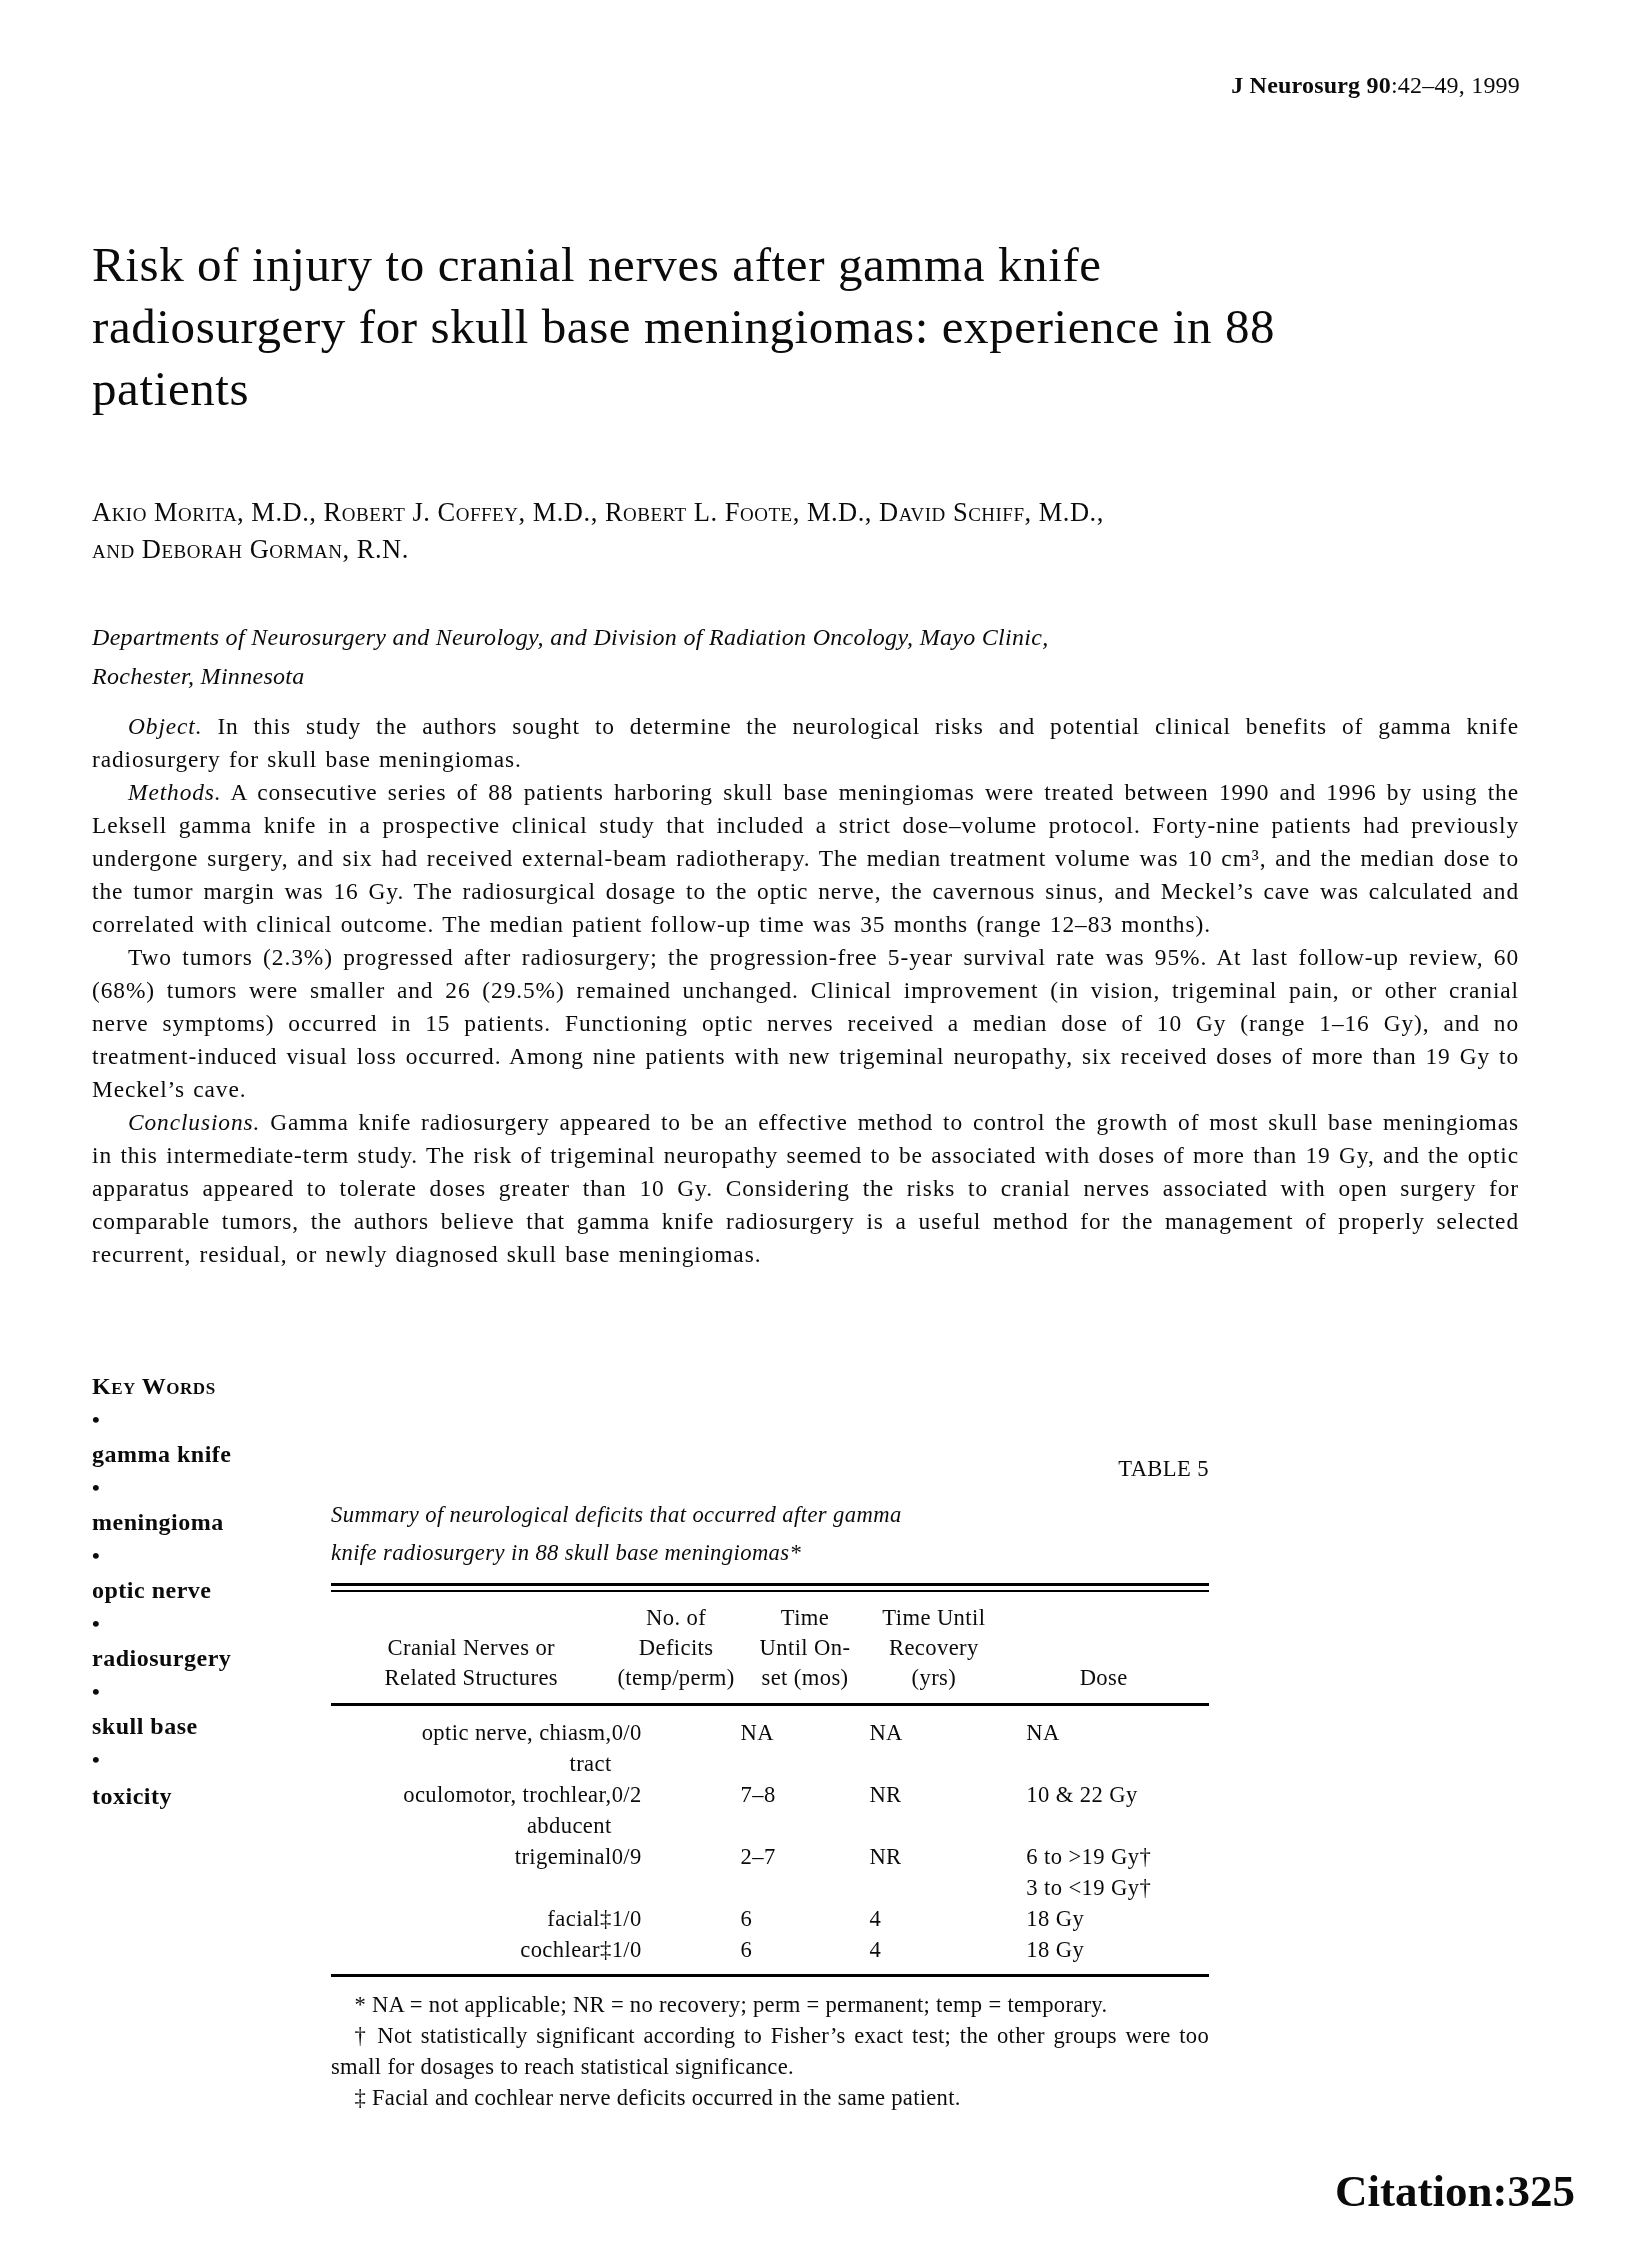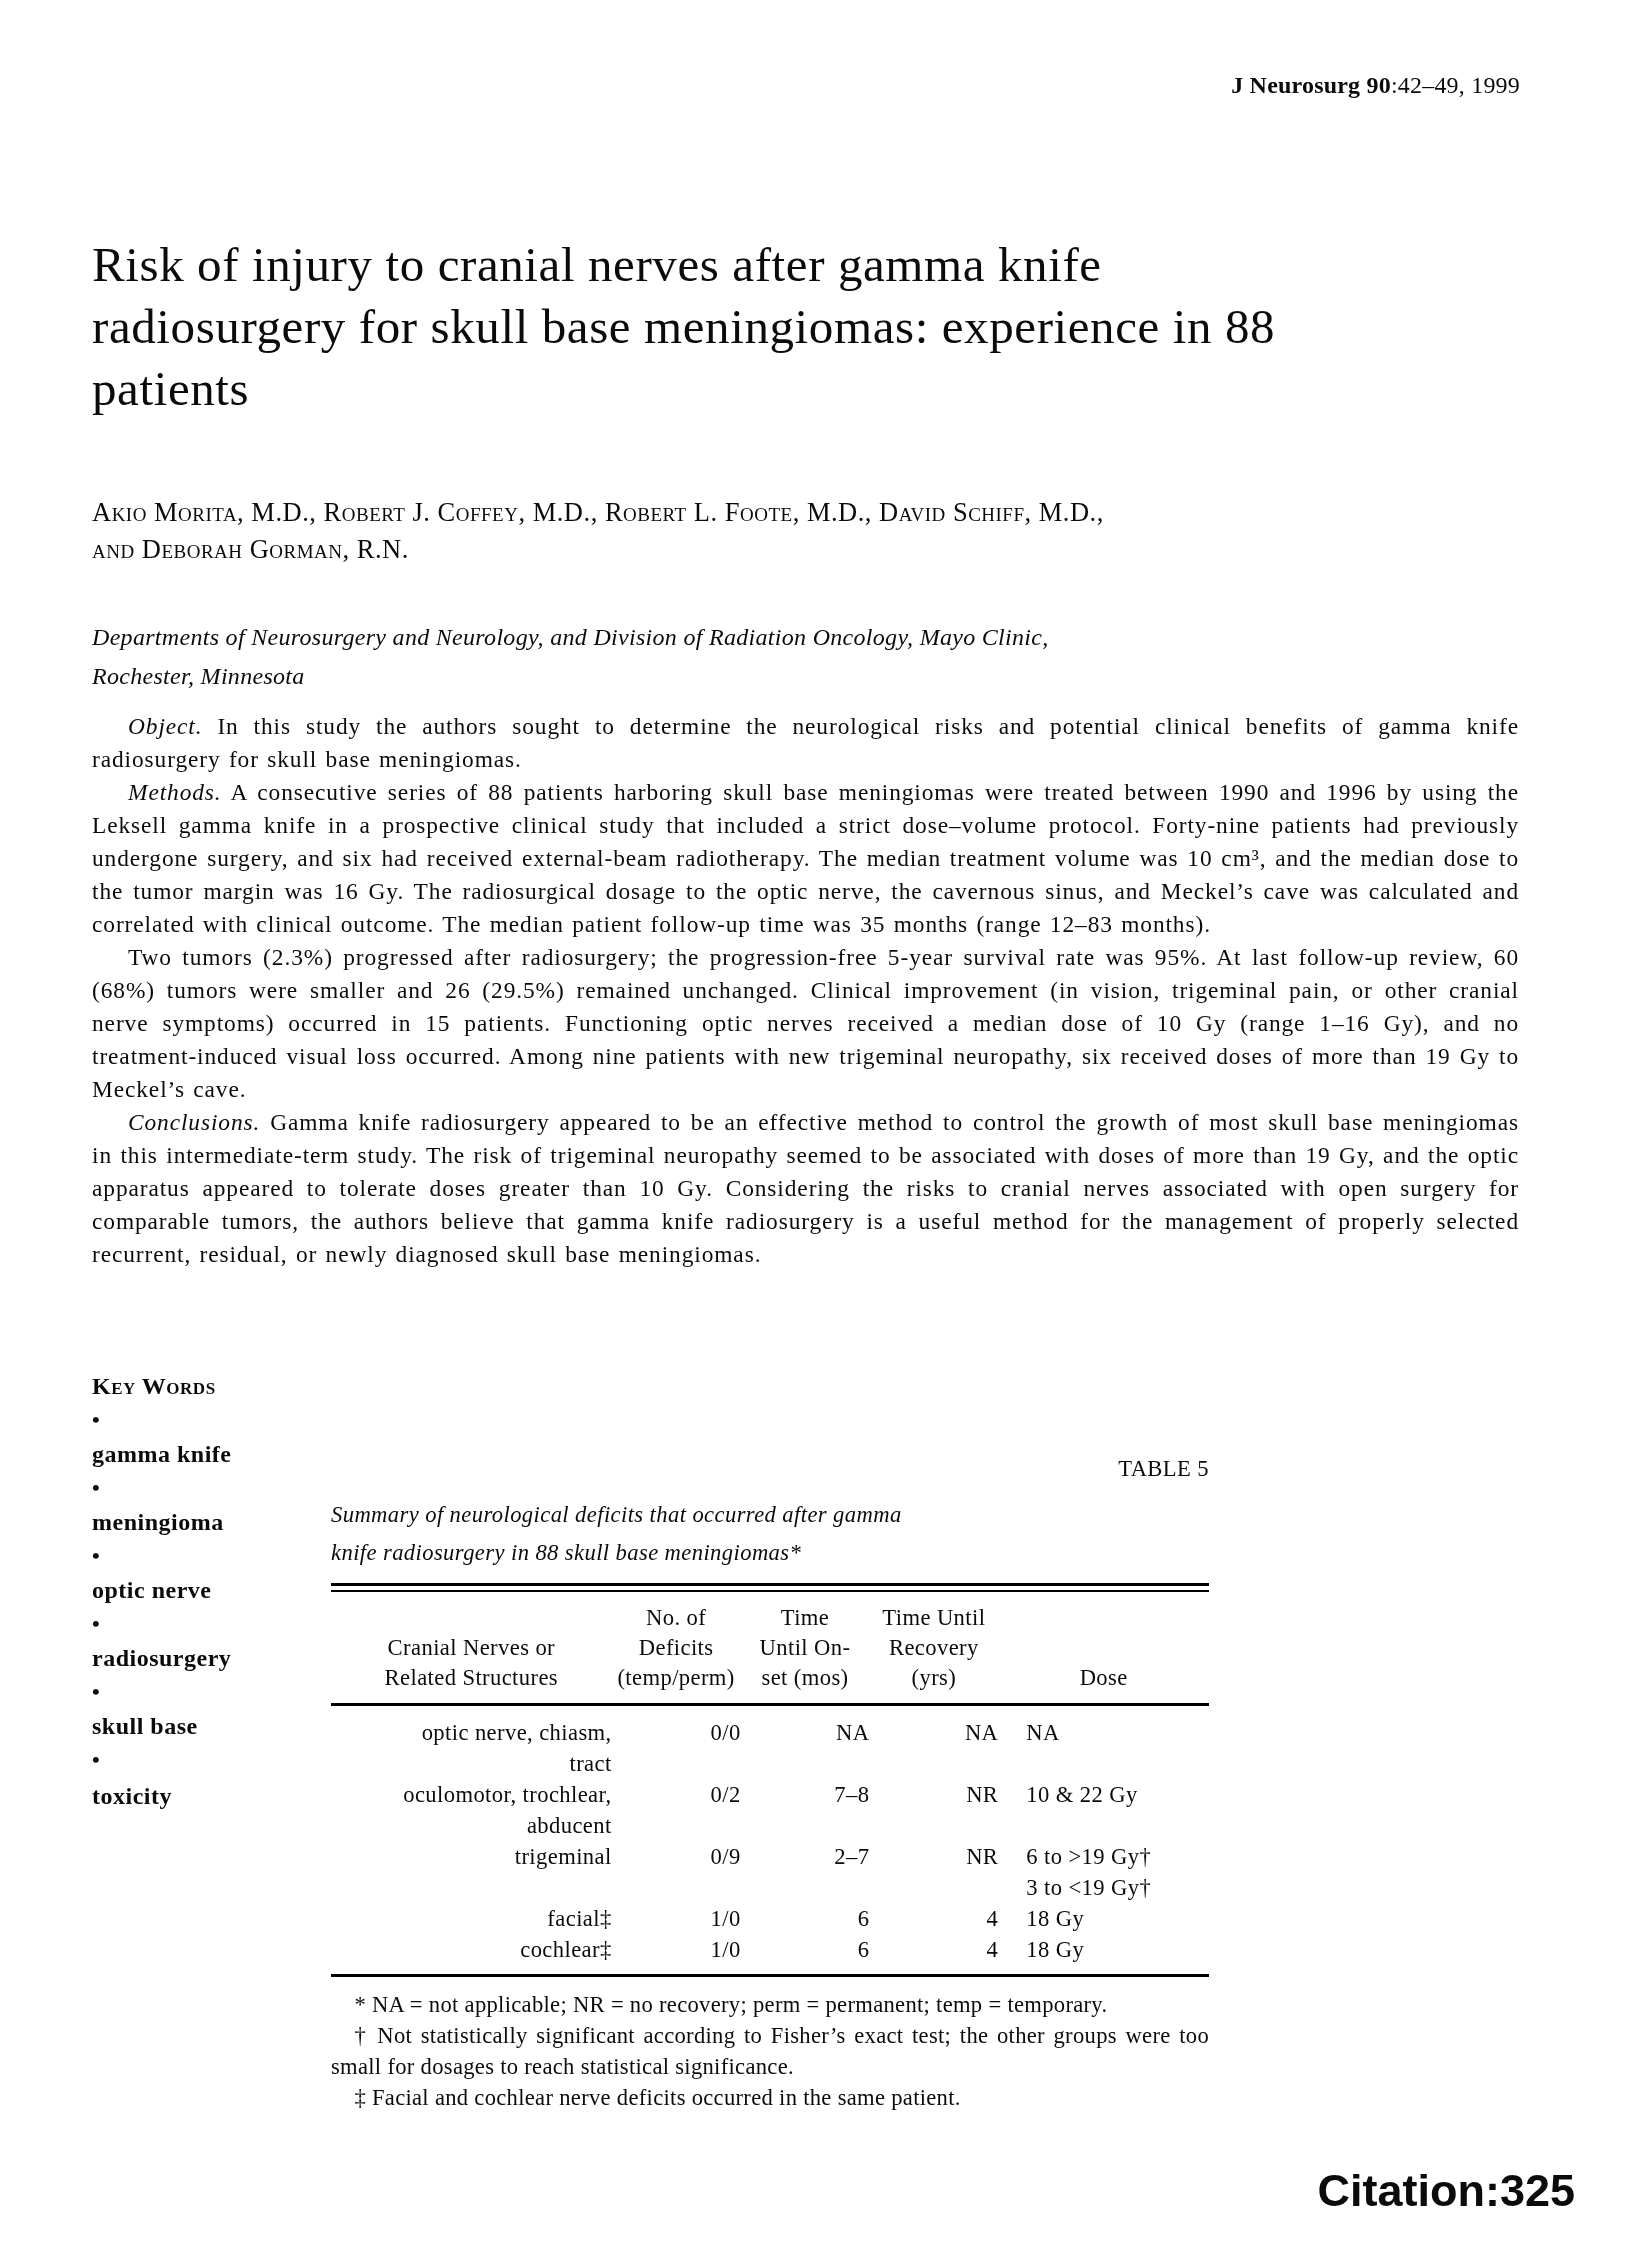--- a/index.html
+++ b/index.html
@@ -126,21 +126,21 @@
     vertical-align: bottom;
     text-align: center;
     line-height: 30px;
     padding: 11px 0 9.4px 0;
     border-bottom: 3.9px solid #000;
   }
   table.t5 td {
     vertical-align: top;
     line-height: 31px;
     padding: 0;
-    text-align: right;
+    text-align: left;
   }
   table.t5 td.c0 { text-align: right; }
   table.t5 td.c4 { text-align: left; padding-left: 28px; }
   table.t5 tbody tr:first-child td { padding-top: 11px; }
   table.t5 tbody tr:last-child td { padding-bottom: 9.4px; }
   .wrap2 { padding-left: 37px; }
 
   
   .footnotes {
     margin-top: 12.5px;
@@ -149,21 +149,21 @@
     text-align: justify;
     letter-spacing: 0.3px;
   }
   .fn { margin: 0; text-indent: 23.4px; }
 
   
   .citation {
     position: absolute;
     top: 2165px;
     right: 62px;
-    font-family: Liberation Sans, sans-serif;
+    font-family: Liberation Serif, serif;
     font-weight: bold;
     font-size: 45px;
     letter-spacing: 0px;
   }
 </style>
 </head>
 <body>
 
 <div class="page">
 

